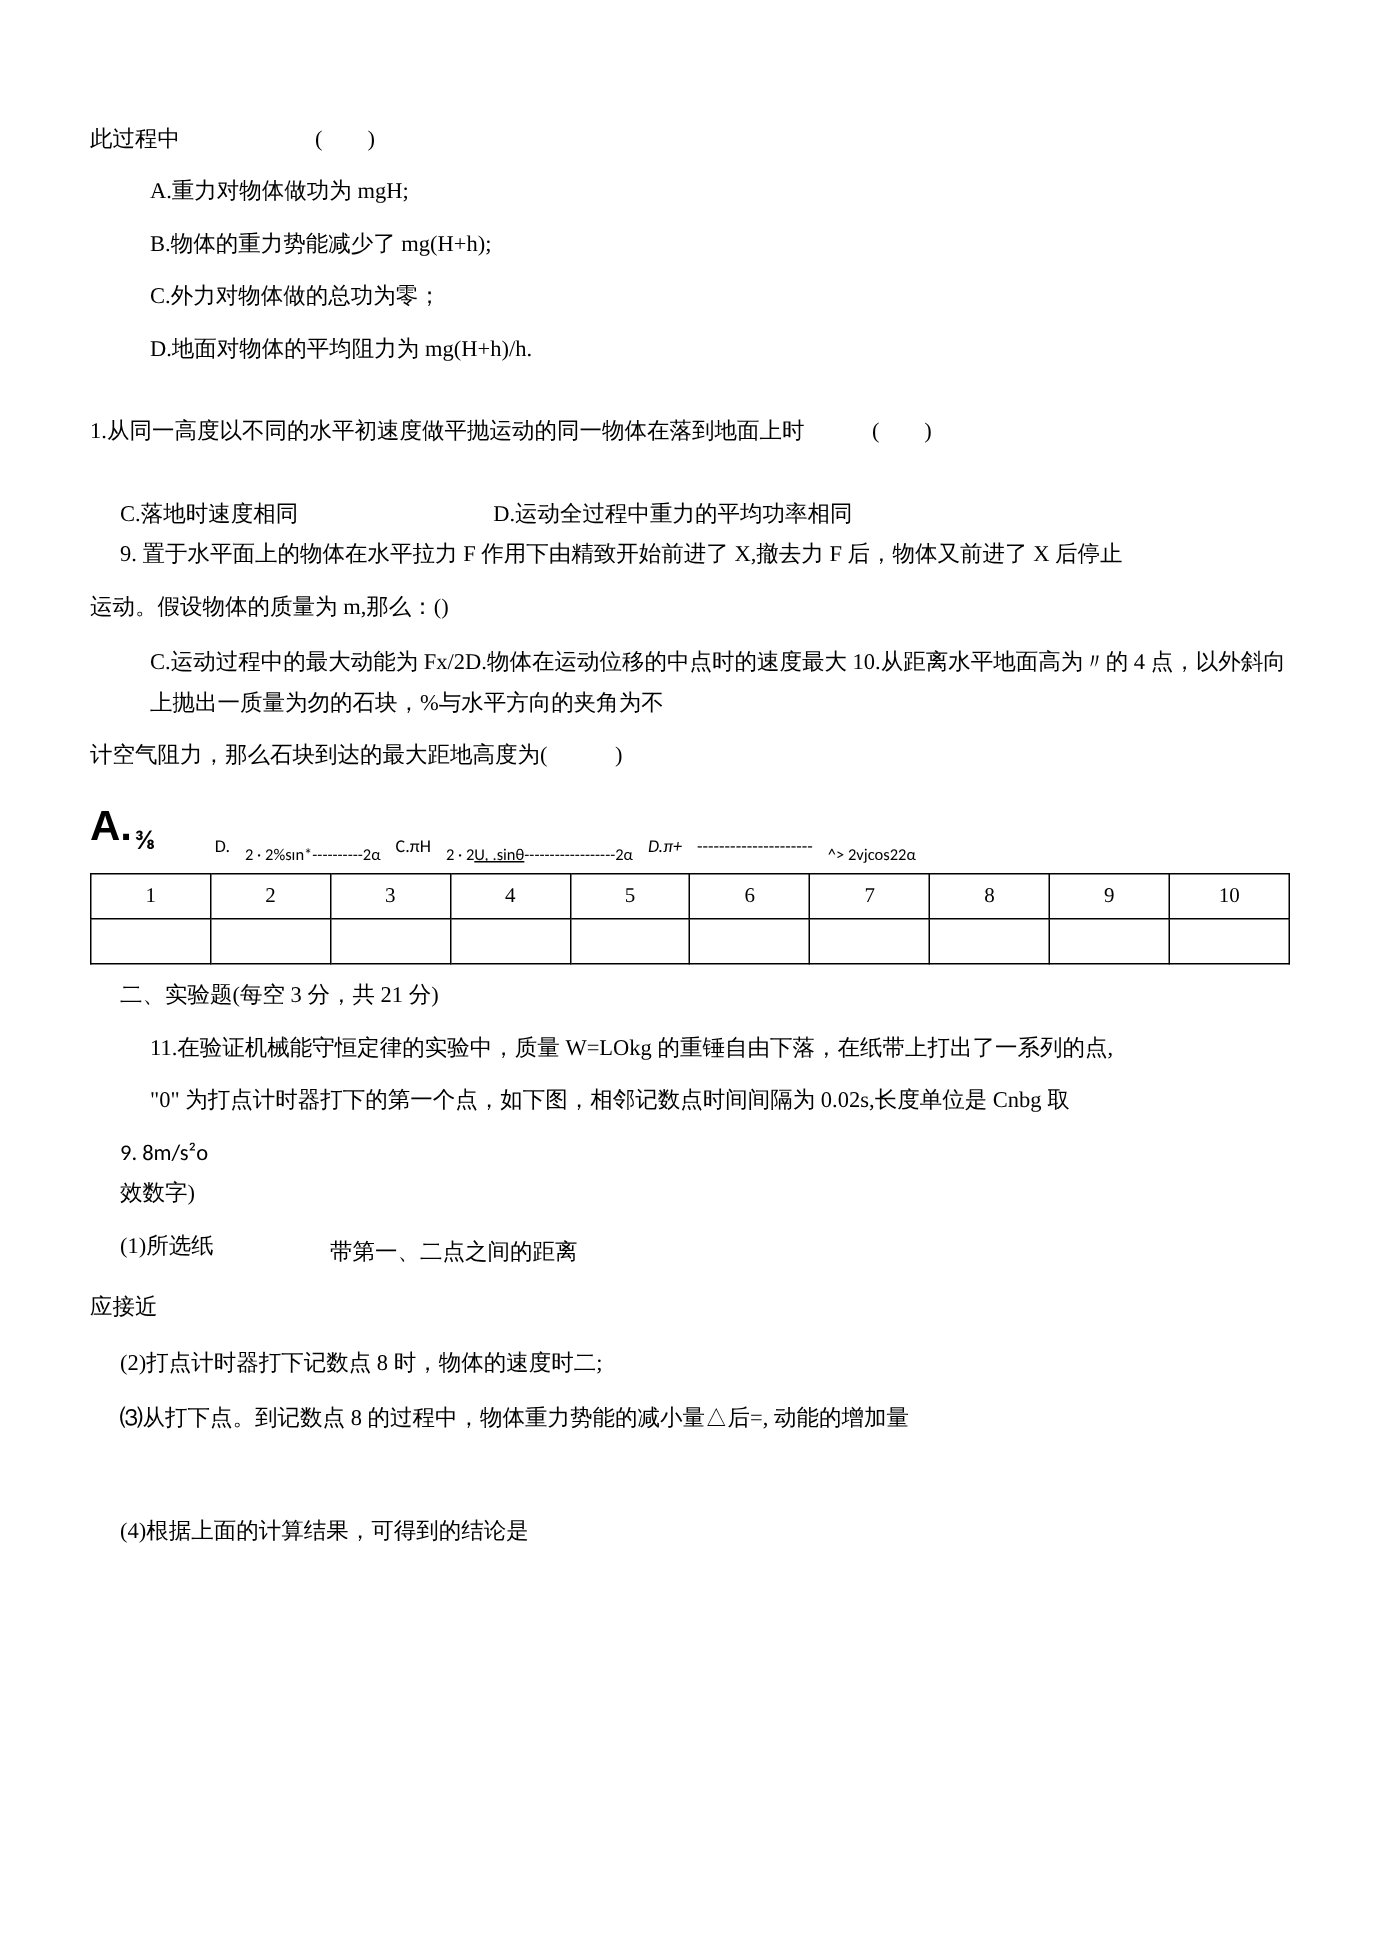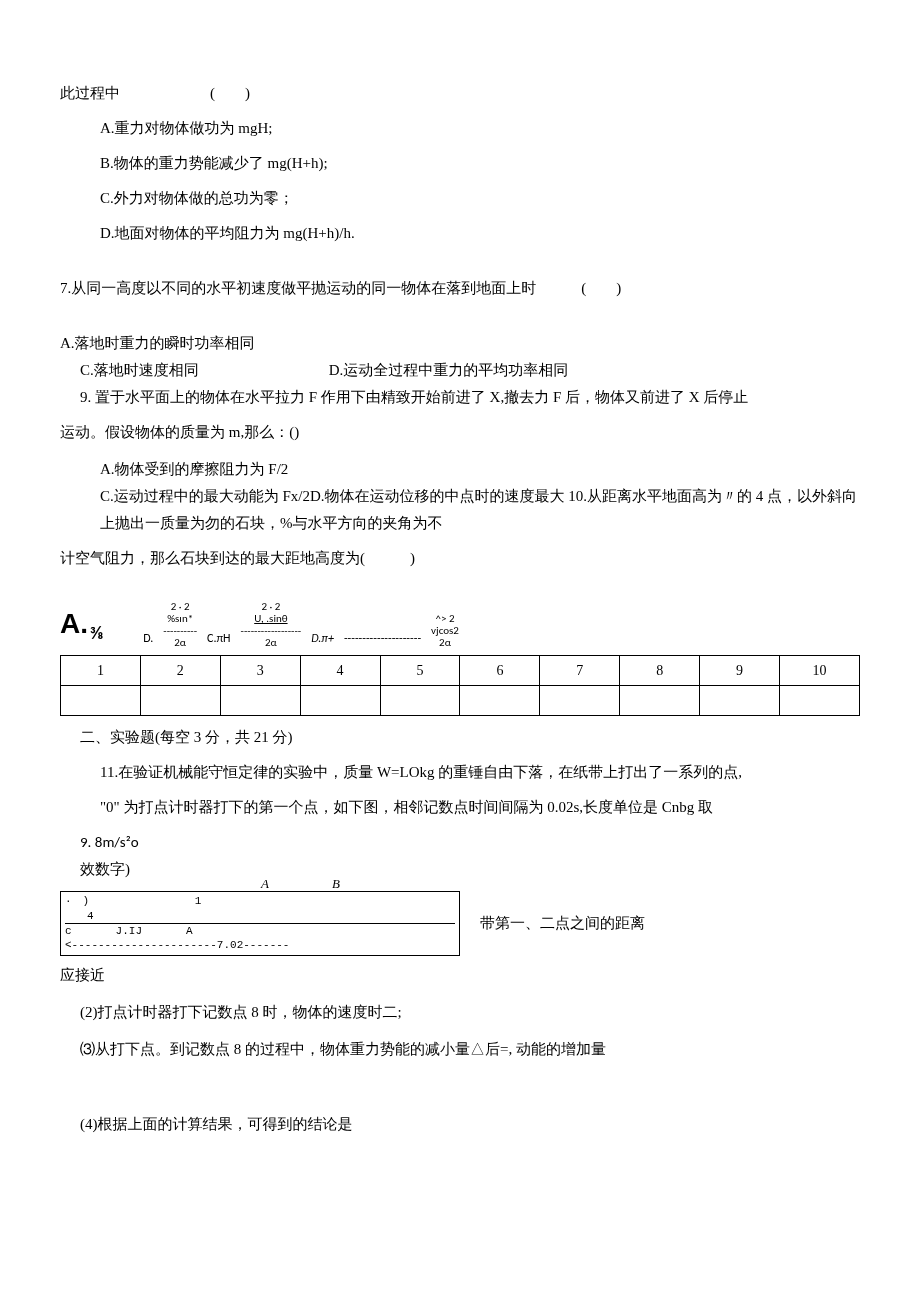--- a/index.html
+++ b/index.html
@@ -30,21 +30,21 @@
       margin-top: 4px;
       margin-bottom: 4px;
     }
     .big-a {
       font-size: 28px;
       font-weight: bold;
       font-family: "Arial", sans-serif;
       padding-right: 2px;
     }
     .frac-inline { font-size: 18px; font-weight: bold; }
-    .q10-col { display: flex; flex-direction: column; align-items: center; font-size: 11px; line-height: 1.1; margin-top: 21px; }
+    .q10-col { display: flex; align-items: center; font-size: 11px; line-height: 1.1; margin-top: 21px; }
     .q10-seg { padding: 0 10px; }
     table.answer {
       border-collapse: collapse;
       width: 100%;
       margin-top: 6px;
       margin-bottom: 8px;
     }
     table.answer td {
       border: 1px solid #000;
       height: 30px;
@@ -83,34 +83,32 @@
 <body>
 
 <div class="line">此过程中      (  )</div>
 <div class="line indent1">A.重力对物体做功为 mgH;</div>
 <div class="line indent1">B.物体的重力势能减少了 mg(H+h);</div>
 <div class="line indent1">C.外力对物体做的总功为零；</div>
 <div class="line indent1">D.地面对物体的平均阻力为 mg(H+h)/h.</div>
 
 <div class="spacer"></div>
 
-<div class="line">7.从同一高度以不同的水平初速度做平抛运动的同一物体在落到地面上时   (  )</div>
+<div class="line">1.从同一高度以不同的水平初速度做平抛运动的同一物体在落到地面上时   (  )</div>
 <div class="spacer"></div>
 <div class="opt-row">
-  <div class="opt-a" style="padding-left:0">A.落地时重力的瞬时功率相同</div>
 </div>
 <div class="opt-row opt-row2">
   <div class="opt-a">C.落地时速度相同</div>
   <div class="opt-b">D.运动全过程中重力的平均功率相同</div>
 </div>
 
 <div class="line indent2">9. 置于水平面上的物体在水平拉力 F 作用下由精致开始前进了 X,撤去力 F 后，物体又前进了 X 后停止</div>
 <div class="line">运动。假设物体的质量为 m,那么：()</div>
 <div class="opt-row" style="margin-top:10px;">
-  <div class="opt-a">A.物体受到的摩擦阻力为 F/2</div>
 </div>
 <div class="line indent1" style="padding-left:40px">C.运动过程中的最大动能为 Fx/2D.物体在运动位移的中点时的速度最大 10.从距离水平地面高为〃的 4 点，以外斜向上抛出一质量为勿的石块，%与水平方向的夹角为不</div>
 
 <div class="line">计空气阻力，那么石块到达的最大距地高度为(   )</div>
 
 <div class="q10-row">
   <span class="big-a">A.</span>
   <span class="frac-inline">3⁄8</span>
   <span class="q10-seg" style="padding-left:40px">D.</span>
   <span class="q10-col">
@@ -167,29 +165,22 @@
 <div class="line indent2">二、实验题(每空 3 分，共 21 分)</div>
 <div class="line indent1">11.在验证机械能守恒定律的实验中，质量 W=LOkg 的重锤自由下落，在纸带上打出了一系列的点,</div>
 <div class="line indent1">"0" 为打点计时器打下的第一个点，如下图，相邻记数点时间间隔为 0.02s,长度单位是 Cnbg 取</div>
 
 <div style="overflow:hidden">
   <span class="indent2 sans" style="padding-left:20px">9. 8m/s²o</span>
 </div>
 <div class="line indent2" style="padding-left:20px">效数字)</div>
 
 <div class="diagram-wrap">
-  <div class="diag-center">
-    <div class="diag-labels">
-      <span>A</span>
-      <span style="padding-left:60px">B</span>
-    </div>
-    <div>· )          1</div>
-    <div>  4</div>
-    <div style="border-top:1px solid #000">c    J.IJ    A</div>
-    <div>&lt;----------------------7.02-------</div>
+  <div class="diag-left">
+    <div class="line indent2" style="padding-left:20px">(1)所选纸</div>
   </div>
   <div class="diag-right">带第一、二点之间的距离</div>
 </div>
 <div class="line">应接近</div>
 
 <div class="line indent2" style="margin-top:10px">(2)打点计时器打下记数点 8 时，物体的速度时二;</div>
 <div class="line indent2" style="margin-top:10px">⑶从打下点。到记数点 8 的过程中，物体重力势能的减小量△后=, 动能的增加量</div>
 
 <div class="spacer-lg"></div>
 

